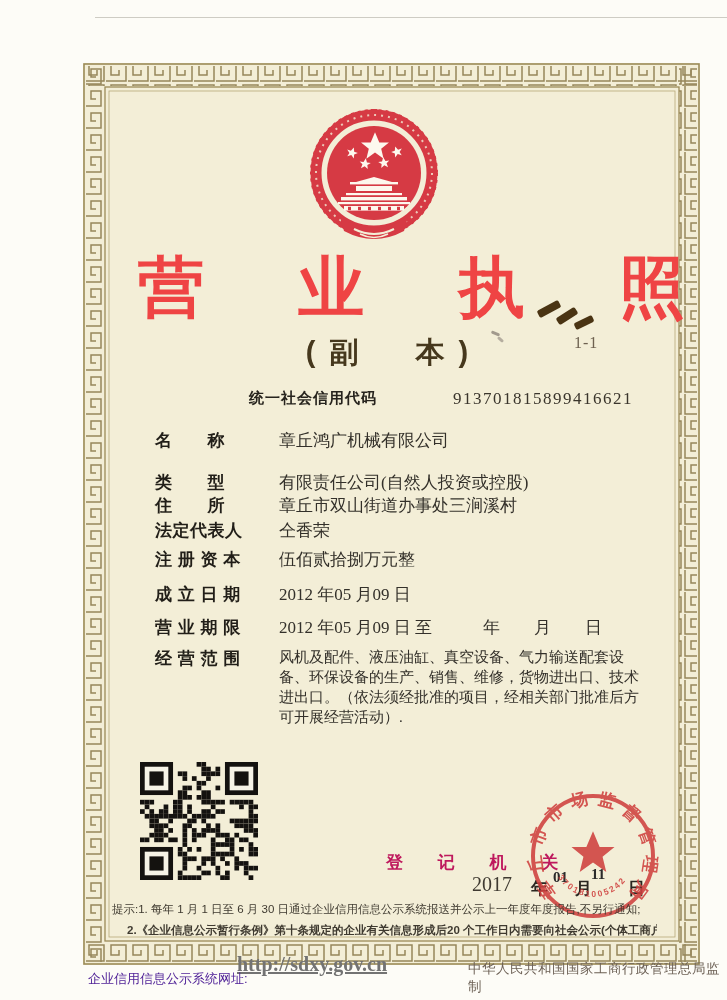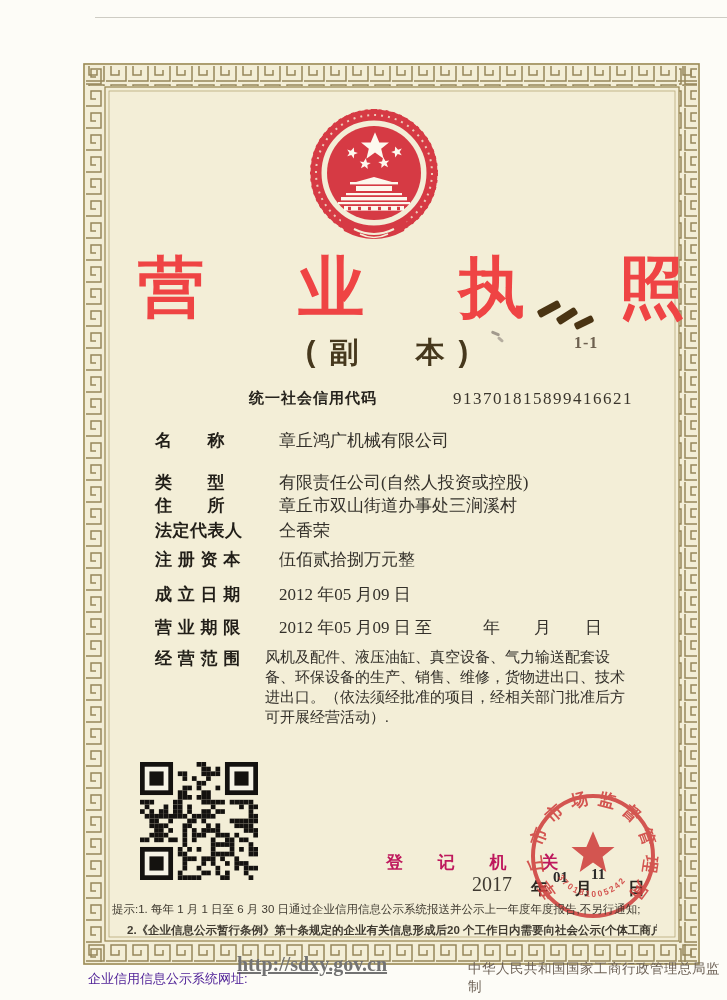--- a/index.html
+++ b/index.html
@@ -20,37 +20,37 @@
   
   .title{
     left:100px;top:243px;width:560px;text-align:center;
     font-size:66px;font-weight:900;color:#ef4444;
     letter-spacing:38px;padding-left:38px;white-space:nowrap;
   }
   .subtitle{
     left:100px;top:333px;width:560px;text-align:center;
     font-size:29px;font-weight:700;color:#46381d;letter-spacing:14px;padding-left:14px;
   }
-  .page-no{left:574px;top:334px;font-family:"Liberation Serif", serif;font-size:16px;color:#6e6150;letter-spacing:1px;font-weight:bold;}
+  .page-no{left:574px;top:334px;font-family:"Liberation Serif", serif;font-size:16px;color:#6e6150;letter-spacing:1px;}
   .ink-mark{background:#4a3413;border-radius:2px;}
   .m1{left:537px;top:305px;width:24px;height:8px;transform:rotate(-28deg);}
   .m2{left:556px;top:312px;width:22px;height:8px;transform:rotate(-32deg);}
   .m3{left:574px;top:319px;width:20px;height:7px;transform:rotate(-26deg);}
   .m4{left:491px;top:332px;width:9px;height:3px;background:#8d857a;transform:rotate(24deg);border-radius:2px;opacity:.8;}
   .m5{left:497px;top:338px;width:7px;height:3px;background:#9a9187;transform:rotate(40deg);border-radius:2px;opacity:.7;}
   
   .code-label{left:249px;top:389px;font-size:15px;font-weight:700;color:#26231d;letter-spacing:1px;}
   .code-value{left:453px;top:389px;font-family:"Liberation Serif", serif;font-size:17px;color:#3a352c;letter-spacing:1.5px;}
   
   .row{position:absolute;left:155px;white-space:nowrap;}
   .row .lbl{display:inline-block;width:96px;font-size:17px;font-weight:700;color:#211e18;letter-spacing:.5px;vertical-align:top;}
   .row .val{display:inline-block;margin-left:28px;font-family:"Liberation Serif","DejaVu Serif",serif;font-size:17px;color:#33302a;vertical-align:top;}
   .r0{top:429px;} .r1{top:462px;margin-top:9px;} .r2{top:494px;} .r3{top:519px;}
   .r4{top:548px;} .r5{top:583px;} .r6{top:616px;} .r7{top:647px;}
-  .r7 .val{white-space:normal;width:372px;font-size:15px;line-height:20px;margin-left:14px;}
+  .r7 .val{white-space:normal;width:372px;font-size:15px;line-height:20px;margin-left:28px;}
   
   .qr{left:140px;top:762px;}
   
   .registry-label{left:386px;top:831px;font-size:17px;font-weight:700;color:#be185d;letter-spacing:15px;white-space:nowrap;margin-top:20px;}
   .d-year{left:472px;top:873px;font-family:"Liberation Serif",serif;font-size:20px;color:#3f3a31;}
   .d-unit{font-size:17px;font-weight:700;color:#2a2620;}
   .u1{left:531px;top:877px;} .u2{left:575px;top:877px;} .u3{left:628px;top:877px;}
   .d-stamp{font-family:"Liberation Serif",serif;font-size:15px;font-weight:700;color:#2b2b2b;}
   .s1{left:553px;top:869px;} .s2{left:591px;top:866px;}
   

